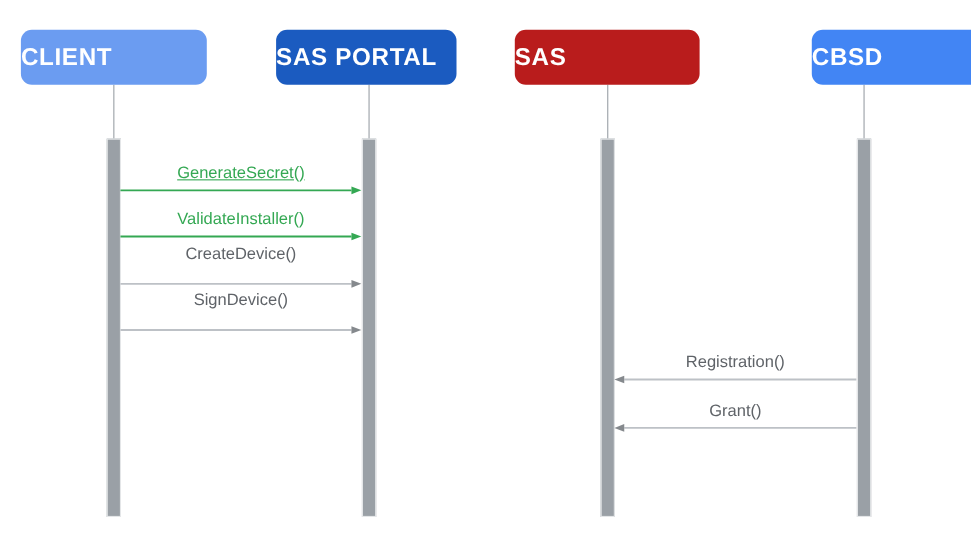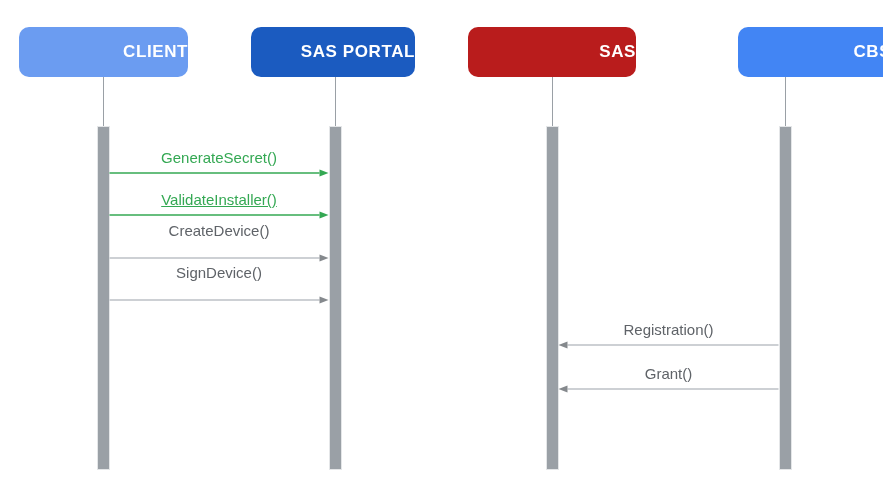--- a/index.html
+++ b/index.html
@@ -14,24 +14,24 @@
     background: #ffffff;
     overflow: hidden;
   }
   .actor-box {
     position: absolute;
     top: 27px;
     height: 50px;
     border-radius: 10px;
     display: flex;
     align-items: center;
-    justify-content: flex-end;
+    justify-content: flex-start;
     color: #ffffff;
     font-weight: bold;
-    font-size: 17px;
+    font-size: 22px;
     letter-spacing: 0.6px;
     z-index: 3;
   }
   .lifeline-thin {
     position: absolute;
     width: 1px;
     background: #9AA0A6;
     z-index: 1;
   }
   .activation-bar {
@@ -84,19 +84,19 @@
       <polygon points="328.5,215 319.5,211.5 319.5,218.5" fill="#34A853"></polygon>
       <line x1="109.5" y1="258" x2="319.5" y2="258" stroke="#BDC1C6" stroke-width="1.6"></line>
       <polygon points="328.5,258 319.5,254.5 319.5,261.5" fill="#85898D"></polygon>
       <line x1="109.5" y1="300" x2="319.5" y2="300" stroke="#BDC1C6" stroke-width="1.6"></line>
       <polygon points="328.5,300 319.5,296.5 319.5,303.5" fill="#85898D"></polygon>
       <line x1="778.5" y1="345" x2="567.5" y2="345" stroke="#BDC1C6" stroke-width="1.6"></line>
       <polygon points="558.5,345 567.5,341.5 567.5,348.5" fill="#85898D"></polygon>
       <line x1="778.5" y1="389" x2="567.5" y2="389" stroke="#BDC1C6" stroke-width="1.6"></line>
       <polygon points="558.5,389 567.5,385.5 567.5,392.5" fill="#85898D"></polygon>
     </svg>
-    <div class="msg-label" style="left: 219px; top: 149px; color: rgb(52, 168, 83);">GenerateSecret()</div>
-    <div class="msg-label" style="left: 219px; top: 191px; color: rgb(52, 168, 83); text-decoration: underline;">ValidateInstaller()</div>
+    <div class="msg-label" style="left: 219px; top: 149px; color: rgb(52, 168, 83); text-decoration: underline;">GenerateSecret()</div>
+    <div class="msg-label" style="left: 219px; top: 191px; color: rgb(52, 168, 83);">ValidateInstaller()</div>
     <div class="msg-label" style="left: 219px; top: 222px; color: rgb(95, 99, 104);">CreateDevice()</div>
     <div class="msg-label" style="left: 219px; top: 264px; color: rgb(95, 99, 104);">SignDevice()</div>
     <div class="msg-label" style="left: 668.5px; top: 321px; color: rgb(95, 99, 104);">Registration()</div>
     <div class="msg-label" style="left: 668.5px; top: 365px; color: rgb(95, 99, 104);">Grant()</div>
   </div>
 
 </body></html>

